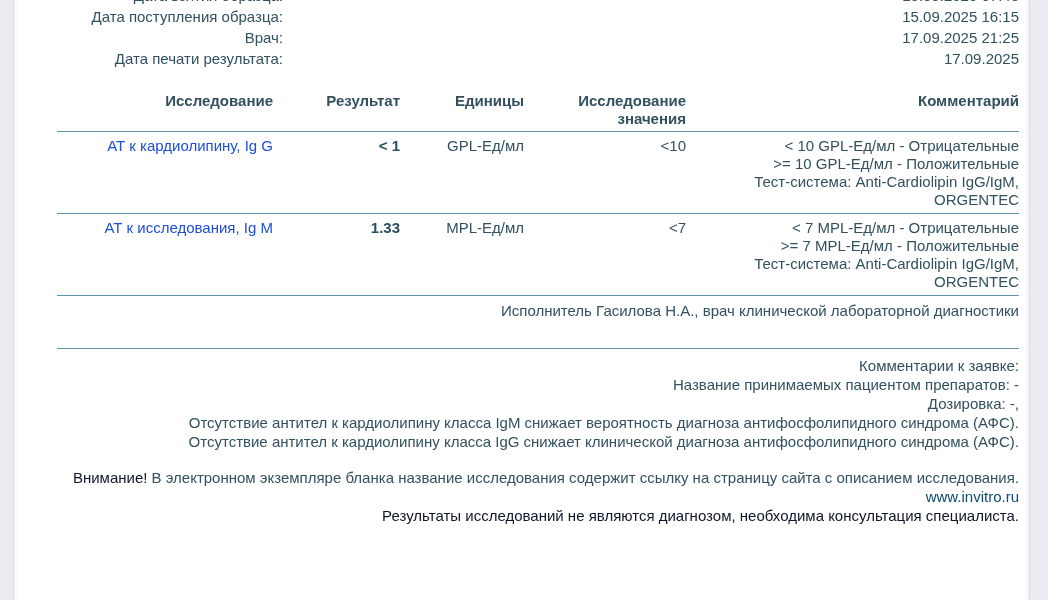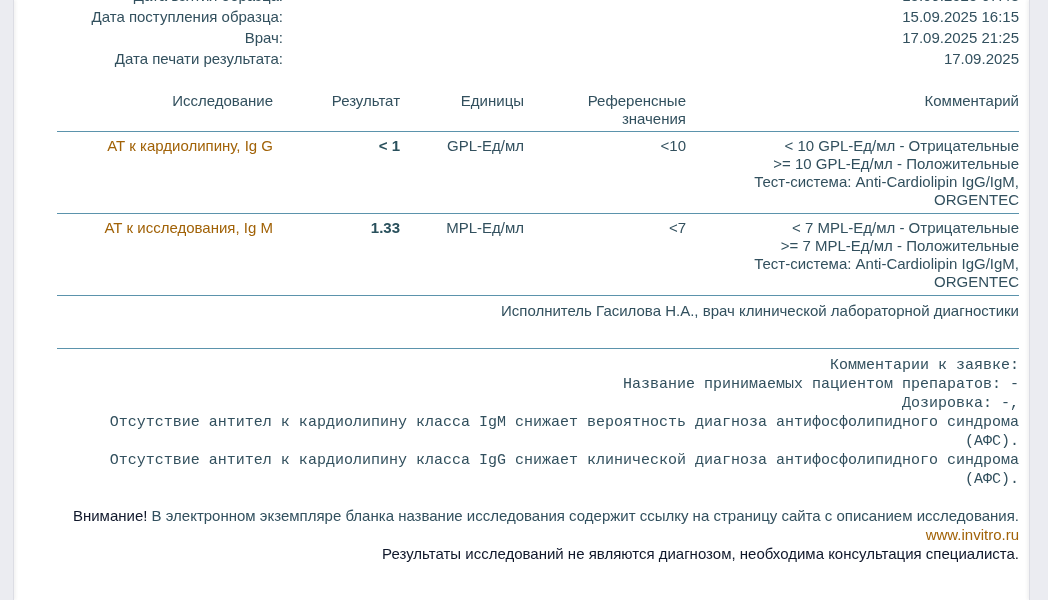--- a/index.html
+++ b/index.html
@@ -33,37 +33,37 @@
 
   
   .rtable { margin-top: 23px; }
   .trow { display: flex; align-items: flex-start; }
   .c1 { flex: 0 0 226px; width: 226px; padding-right: 10px; }
   .c2 { flex: 0 0 145px; width: 145px; padding-right: 28px; }
   .c3 { flex: 0 0 110px; width: 110px; padding-right: 14px; }
   .c4 { flex: 0 0 158px; width: 158px; padding-right: 10px; }
   .c5 { flex: 1 1 auto; }
   .thead .cell { line-height: 18px; }
-  .thead { padding-bottom: 3px; }
+  .thead { padding-bottom: 3px; font-weight: bold; }
   .rule { border: none; border-top: 1px solid #5b93ac; height: 0; }
   .tbody-row { padding: 5px 0 4px 0; line-height: 18px; }
-  .test-link { color: #a16207; text-decoration: none; cursor: pointer; }
+  .test-link { color: #1d4ed8; text-decoration: none; cursor: pointer; }
   .result-val { font-weight: bold; color: #29505c; }
   .multiline { white-space: pre-line; }
 
   .executor { margin-top: 5px; line-height: 20px; }
   .sep { margin-top: 27px; border: none; border-top: 1px solid #5b93ac; }
 
-  .comments { margin-top: 7px; font-family: Liberation Mono, monospace; }
+  .comments { margin-top: 7px; }
   .comments div { line-height: 19px; }
 
   .notice { margin-top: 17px; }
   .notice p { line-height: 19px; }
   .orange { color: #0f172a; }
-  .site-link { color: #a16207; text-decoration: none; cursor: pointer; }
+  .site-link { color: #0c4a6e; text-decoration: none; cursor: pointer; }
 </style>
 </head>
 <body>
 
 <div class="stage">
   <div class="gutter left"></div>
   <div class="gutter right"></div>
 
   <div class="doc">
 
@@ -84,21 +84,21 @@
         <span class="meta-label">Дата печати результата:</span>
         <span class="meta-value">17.09.2025</span>
       </div>
     </div>
 
     <div class="rtable">
       <div class="trow thead">
         <div class="cell c1">Исследование</div>
         <div class="cell c2">Результат</div>
         <div class="cell c3">Единицы</div>
-        <div class="cell c4">Референсные значения</div>
+        <div class="cell c4">Исследование значения</div>
         <div class="cell c5">Комментарий</div>
       </div>
       <hr class="rule">
 
       <div class="trow tbody-row">
         <div class="cell c1">
           <a class="test-link">АТ к кардиолипину, Ig G</a>
         </div>
         <div class="cell c2 result-val">&lt; 1</div>
         <div class="cell c3">GPL-Ед/мл</div>

